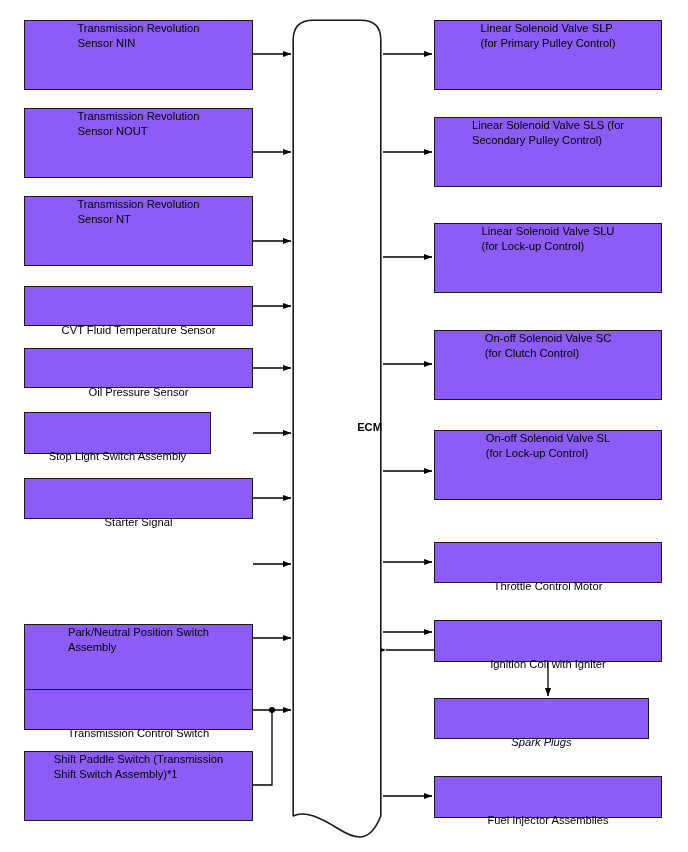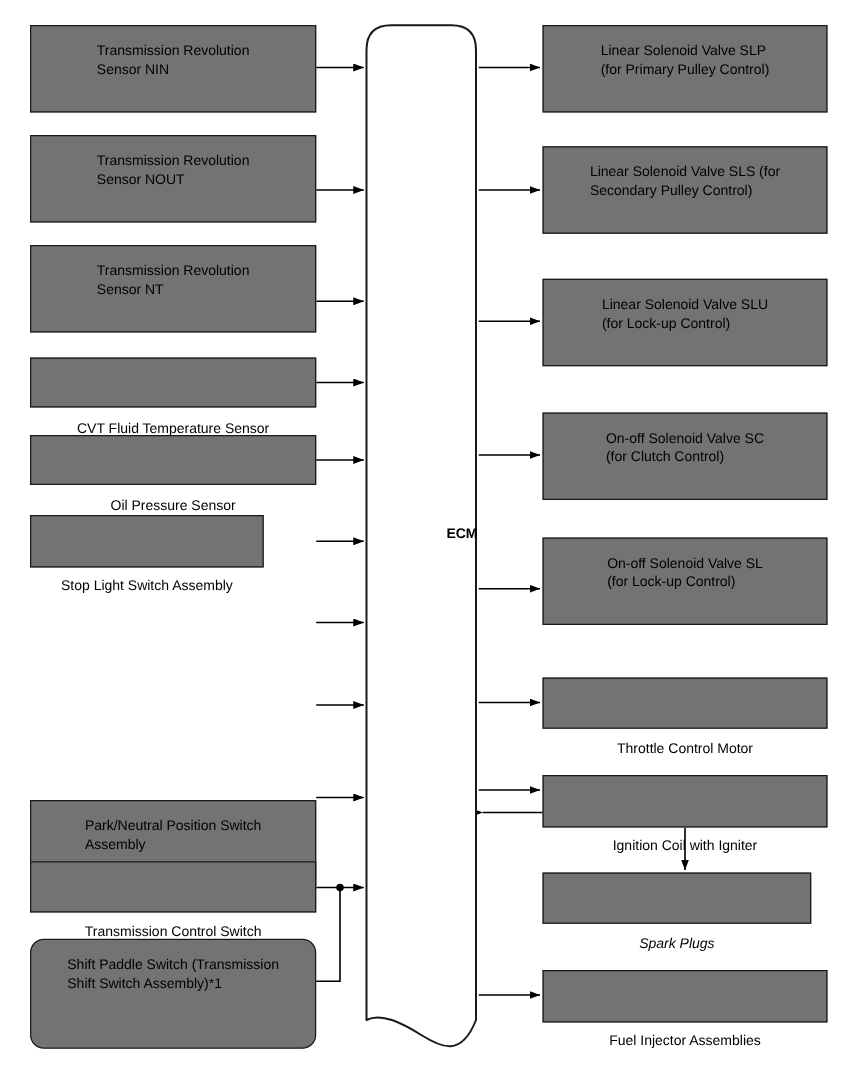--- a/index.html
+++ b/index.html
@@ -23,25 +23,25 @@
     left: 0;
     top: 0;
     width: 688px;
     height: 852px;
     pointer-events: none;
   }
   .node {
     position: absolute;
     box-sizing: border-box;
     border: 1.4px solid #1a1a1a;
-    background: #737373;
+    background: #8b5cf6;
     display: flex;
     justify-content: center;
     align-items: flex-start;
-    padding-top: 13px;
+    padding-top: 0;
     z-index: 2;
   }
   .node .label {
     font-size: 11.2px;
     line-height: 14.5px;
     color: #000000;
     white-space: pre-line;
     display: block;
   }
   .node.align-left .label { text-align: left; }
@@ -144,28 +144,31 @@
   </div>
   <div class="node align-center" style="left:24px;top:286px;width:229px;height:40px;">
     <span class="label">CVT Fluid Temperature Sensor</span>
   </div>
   <div class="node align-center" style="left:24px;top:348px;width:229px;height:40px;">
     <span class="label">Oil Pressure Sensor</span>
   </div>
   <div class="node align-center" style="left:24px;top:412px;width:187px;height:42px;">
     <span class="label">Stop Light Switch Assembly</span>
   </div>
-  <div class="node align-left" style="left:24px;top:640px;width:229px;height:69px;">
+  <div class="node align-center" style="left:24px;top:478px;width:229px;height:41px;">
+    <span class="label">Starter Signal</span>
+  </div>
+  <div class="node align-left" style="left:24px;top:624px;width:229px;height:69px;">
     <span class="label">Park/Neutral Position Switch
 Assembly</span>
   </div>
   <div class="node align-center" style="left:24px;top:689px;width:229px;height:41px;">
     <span class="label">Transmission Control Switch</span>
   </div>
-  <div class="node align-left" style="left:24px;top:751px;width:229px;height:88px;border-radius:11px;">
+  <div class="node align-left" style="left:24px;top:751px;width:229px;height:70px;">
     <span class="label">Shift Paddle Switch (Transmission
 Shift Switch Assembly)*1</span>
   </div>
 
   <div class="node align-left" style="left:434px;top:20px;width:228px;height:70px;">
     <span class="label">Linear Solenoid Valve SLP
 (for Primary Pulley Control)</span>
   </div>
   <div class="node align-left" style="left:434px;top:117px;width:228px;height:70px;">
     <span class="label">Linear Solenoid Valve SLS (for

